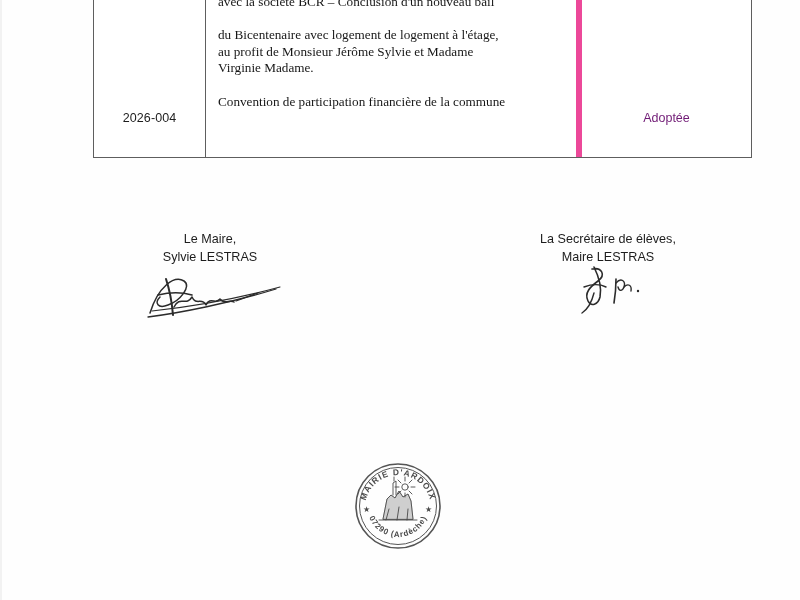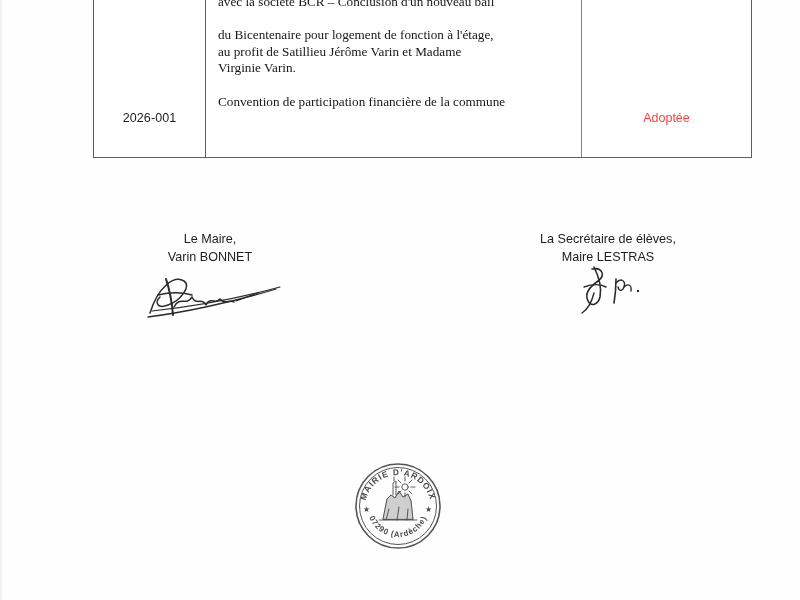--- a/index.html
+++ b/index.html
@@ -48,21 +48,21 @@
   }
   .col-num {
     width: 112px;
     flex: 0 0 112px;
     border-right: 1px solid #5e5e5e;
     box-sizing: border-box;
     position: relative;
   }
   .col-obj {
     flex: 1 1 auto;
-    border-right: 1px solid #ec4899;
+    border-right: 6px solid #ec4899;
     box-sizing: border-box;
     position: relative;
     overflow: hidden;
     text-decoration: underline;
   }
   .col-res {
     width: 169px;
     flex: 0 0 169px;
     box-sizing: border-box;
     position: relative;
@@ -81,21 +81,21 @@
   }
 
   .res-text {
     position: absolute;
     left: 0;
     right: 0;
     top: 112px;
     text-align: center;
     font-family: "Liberation Sans", sans-serif;
     font-size: 12.5px;
-    color: #ef4444;
+    color: #701a75;
   }
 
   .obj-body {
     position: absolute;
     left: 12px;
     right: 10px;
     top: -5px;
     font-family: "Liberation Serif", serif;
     font-size: 13.2px;
     line-height: 16.6px;
@@ -157,48 +157,48 @@
 </head>
 <body>
 
 <div class="page">
 
   <div class="scan-edge"></div>
 
   <div class="delib-table">
 
     <div class="col-num">
-      <div class="num-text">2026-001</div>
+      <div class="num-text">2026-004</div>
     </div>
 
     <div class="col-obj">
       <div class="obj-body">
         <p class="obj-para">
           <span>avec la société BCR – Conclusion d'un nouveau bail</span><br>
           <br>
-          <span>du Bicentenaire pour logement de fonction à l'étage,</span><br>
-          <span>au profit de Satillieu Jérôme Varin et Madame</span><br>
-          <span>Virginie Varin.</span>
+          <span>du Bicentenaire avec logement de logement à l'étage,</span><br>
+          <span>au profit de Monsieur Jérôme Sylvie et Madame</span><br>
+          <span>Virginie Madame.</span>
         </p>
         <p class="obj-para second">
           <span>Convention de participation financière de la commune</span><br>
         </p>
       </div>
     </div>
 
     <div class="col-res">
       <div class="res-text">Adoptée</div>
     </div>
   </div>
 
   <div class="sig-area">
 
     <div class="sig-block sig-left">
       <span class="sig-role">Le Maire,</span>
-      <span class="sig-name">Varin BONNET</span>
+      <span class="sig-name">Sylvie LESTRAS</span>
     </div>
 
     <div class="sig-svg-left">
       <svg viewBox="0 0 160 48" width="160" height="48" aria-hidden="true">
         <g fill="none" stroke="#2b2b2b" stroke-linecap="round" stroke-linejoin="round">
           <path d="M10 40 C 18 14, 34 2, 44 8 C 52 13, 40 28, 28 32 C 18 36, 14 30, 20 24" stroke-width="1.5"></path>
           <path d="M26 6 C 30 18, 32 30, 33 42" stroke-width="2"></path>
           <path d="M18 22 C 30 19, 42 19, 52 22" stroke-width="1.6"></path>
           <path d="M34 34 C 40 22, 46 34, 52 24 C 56 33, 62 24, 66 32 C 70 23, 76 32, 80 26 C 84 32, 90 26, 94 29" stroke-width="1.5"></path>
           <path d="M8 44 C 40 40, 90 30, 136 16" stroke-width="1.3"></path>

